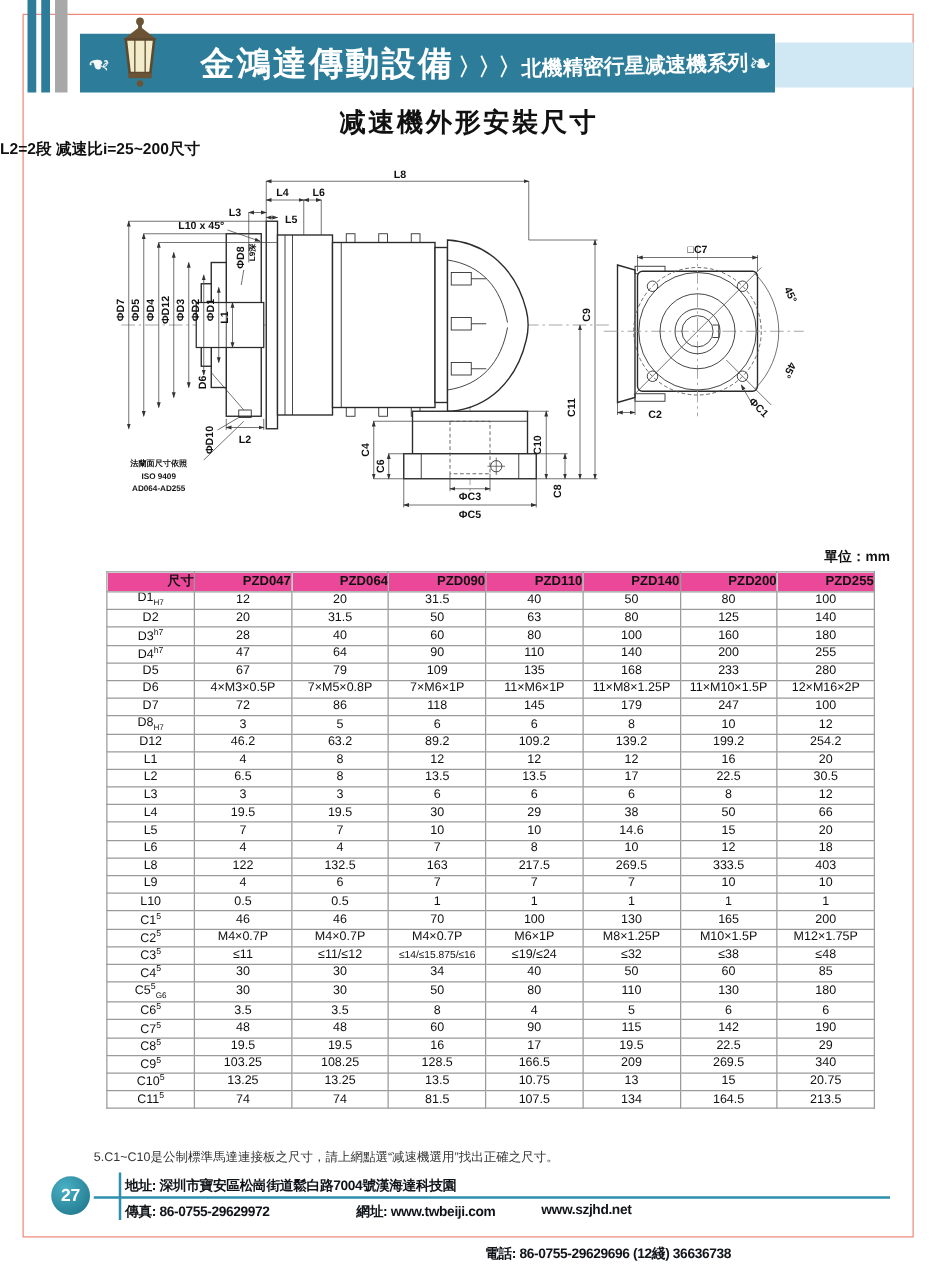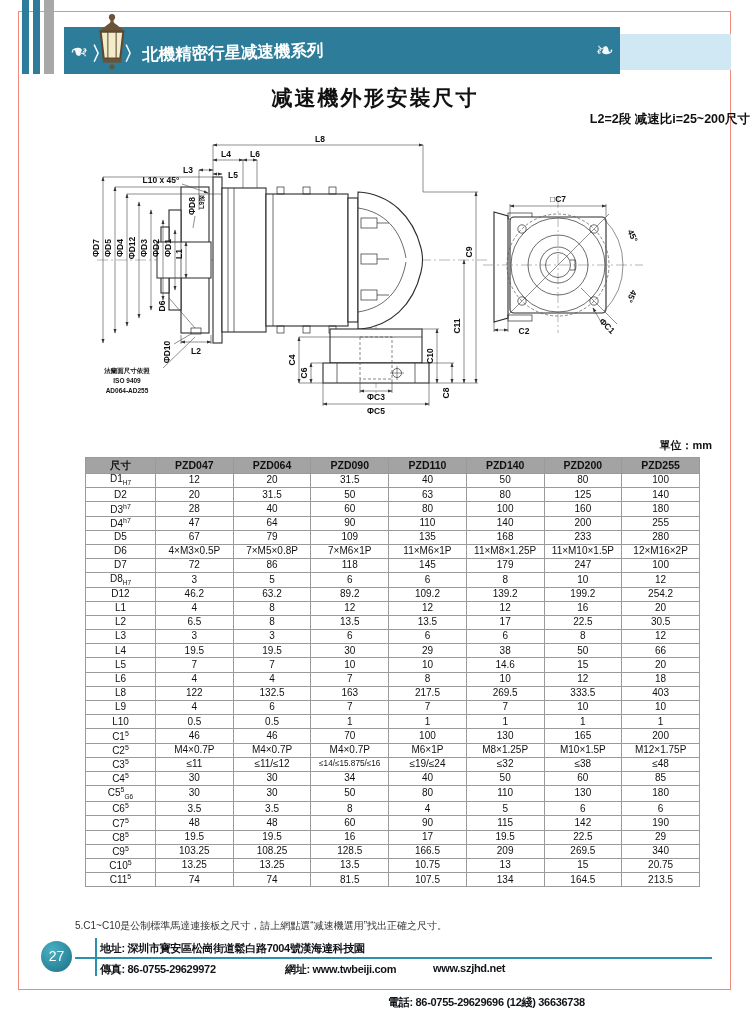--- a/index.html
+++ b/index.html
@@ -19,39 +19,39 @@
           display:flex;align-items:center;}
   #banner .orn{font-size:22px;line-height:1;opacity:.95;}
   #orn-l{margin-left:6px;transform:rotate(180deg);}
   #orn-r{margin-left:auto;margin-right:6px;}
   #lamp{left:30px;top:-14px;}
   #brand{font-size:27px;font-weight:bold;letter-spacing:2px;margin-left:72px;white-space:nowrap;}
   #arrows{font-size:19px;font-weight:bold;margin:6px 3px 0 3px;letter-spacing:-3px;}
   #series{font-size:16.5px;font-weight:bold;white-space:nowrap;transform:rotate(-1.5deg);margin-top:4px;}
   
   #title{left:0;right:0;top:84px;text-align:center;font-size:21px;font-weight:bold;letter-spacing:2px;}
-  #subtitle{left:0;right:0;top:111px;text-align:right;font-size:12.5px;font-weight:bold;}
+  #subtitle{left:0;right:0;top:111px;text-align:left;font-size:12.5px;font-weight:bold;}
   
   #drawing{left:45px;top:130px;width:660px;height:310px;}
   
   #unit{left:400px;top:438px;width:312px;text-align:right;font-size:11px;font-weight:bold;}
   
   #tablewrap{left:85px;top:457px;width:615px;}
   table{border-collapse:collapse;width:100%;table-layout:fixed;border:1.5px solid #6e6e6e;}
   th,td{border:1px solid #9a9a9a;text-align:center;padding:0;font-size:10px;line-height:1.05;
         height:13.2px;overflow:hidden;white-space:nowrap;font-weight:normal;}
-  thead th{background:#a3a3a3;font-weight:bold;font-size:10.5px;height:15px;}
+  thead th{background:#ec4899;font-weight:bold;font-size:10.5px;height:15px;text-align:right;}
   td.tiny,.tiny{font-size:8.2px;}
   th.rl{font-weight:normal;}
   sup{font-size:7px;} sub{font-size:6.5px;}
   
   #footnote{left:75px;top:919px;font-size:10px;color:#333;text-align:right;}
   #badge{left:41px;top:941px;width:31px;height:31px;border-radius:50%;
          background:radial-gradient(circle at 35% 30%,#49b0c4,#1b7085);color:#fff;
-         font-size:14px;font-weight:normal;text-align:center;line-height:31px;}
+         font-size:14px;font-weight:bold;text-align:center;line-height:31px;}
   #vline{left:95px;top:938px;width:2px;height:38px;background:#2d8fae;}
   #hline{left:75px;top:957px;width:637px;height:2px;background:#2d8fae;}
   .ftxt{font-size:11px;font-weight:bold;color:#101418;white-space:nowrap;letter-spacing:-0.3px;}
   #addr{left:100px;top:941px;} #phone{left:388px;top:995px;}
   #fax{left:100px;top:962px;} #web{left:285px;top:962px;} #web2{left:433px;top:962px;}
   
   .ol{stroke:#2b2b2b;stroke-width:1.1;fill:#fff;}
   .in{stroke:#2b2b2b;stroke-width:.7;fill:none;}
   .dm{stroke:#444;stroke-width:.6;fill:none;}
   .cl{stroke:#999;stroke-width:.7;fill:none;stroke-dasharray:11 3 2 3;}
@@ -72,20 +72,21 @@
   <span id="orn-l" class="orn">❧</span>
   <svg id="lamp" class="abs" width="36" height="62" viewBox="0 0 34 60">
     <circle cx="17" cy="4" r="3" fill="#6b5335"></circle>
     <rect x="15.5" y="6" width="3" height="4" fill="#6b5335"></rect>
     <path d="M4 18 L17 8 L30 18 Z" fill="#6b5335"></path>
     <path d="M6 18 L28 18 L25 44 L9 44 Z" fill="#f2ecca" stroke="#5d4930" stroke-width="2"></path>
     <path d="M13 18 V44 M21 18 V44" stroke="#5d4930" stroke-width="1"></path>
     <rect x="8" y="44" width="18" height="4" fill="#6b5335"></rect>
     <circle cx="17" cy="52" r="2.5" fill="#6b5335"></circle>
   </svg>
+  <span id="brand">金鴻達傳動設備</span>
   <span id="arrows">〉〉〉</span>
   <span id="series">北機精密行星减速機系列</span>
   <span id="orn-r" class="orn">❧</span>
 </div>
 
 <div id="title" class="abs">减速機外形安裝尺寸</div>
 <div id="subtitle" class="abs">L2=2段 减速比i=25~200尺寸</div>
 
 <div id="drawing" class="abs">
 <svg width="660" height="310" viewBox="0 0 660 310">

